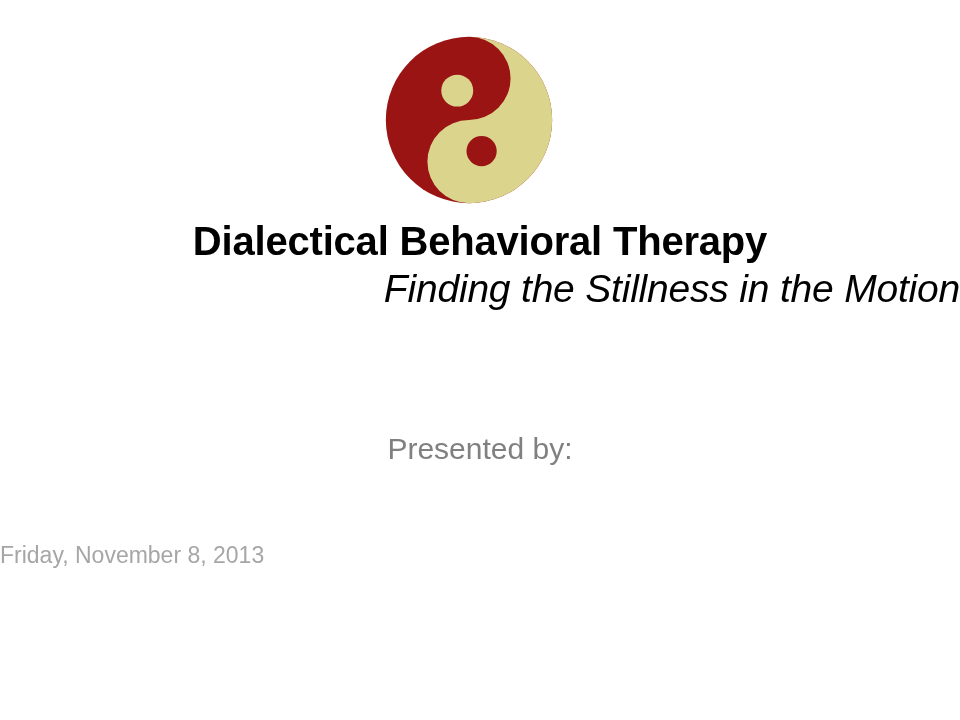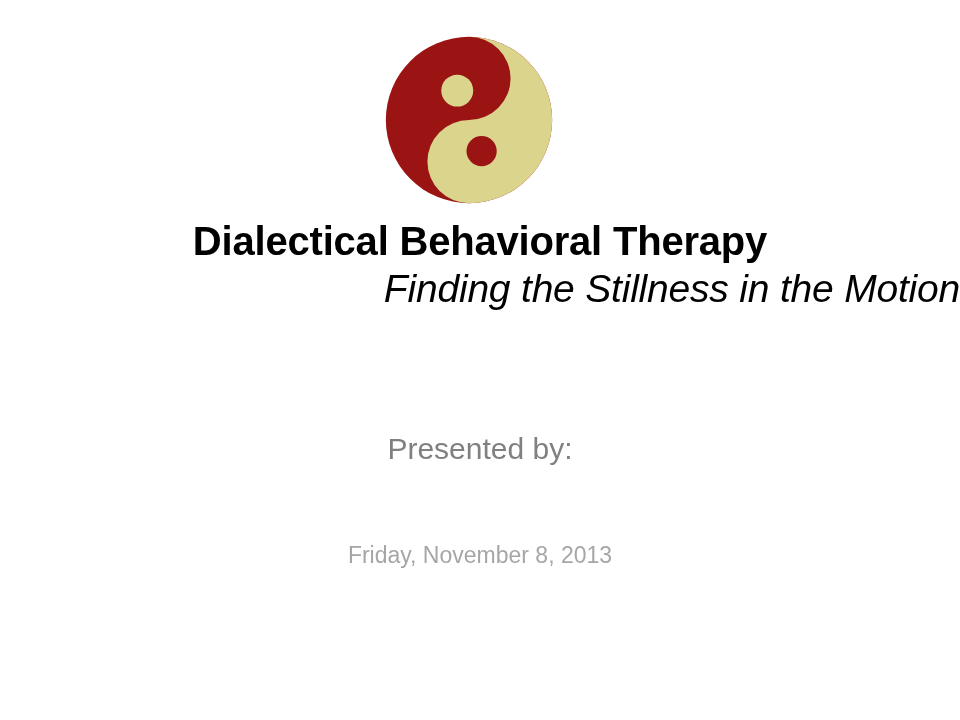--- a/index.html
+++ b/index.html
@@ -78,21 +78,20 @@
     color: #808080;
     white-space: nowrap;
   }
 
   
   .date-block {
     position: absolute;
     left: 0;
     top: 540px;
     width: 960px;
-    text-align: center;
   }
   .date-line {
     display: block;
     font-family: "Liberation Sans", sans-serif;
     font-weight: normal;
     font-size: 23px;
     line-height: 30px;
     color: #A6A6A6;
     white-space: nowrap;
   }

